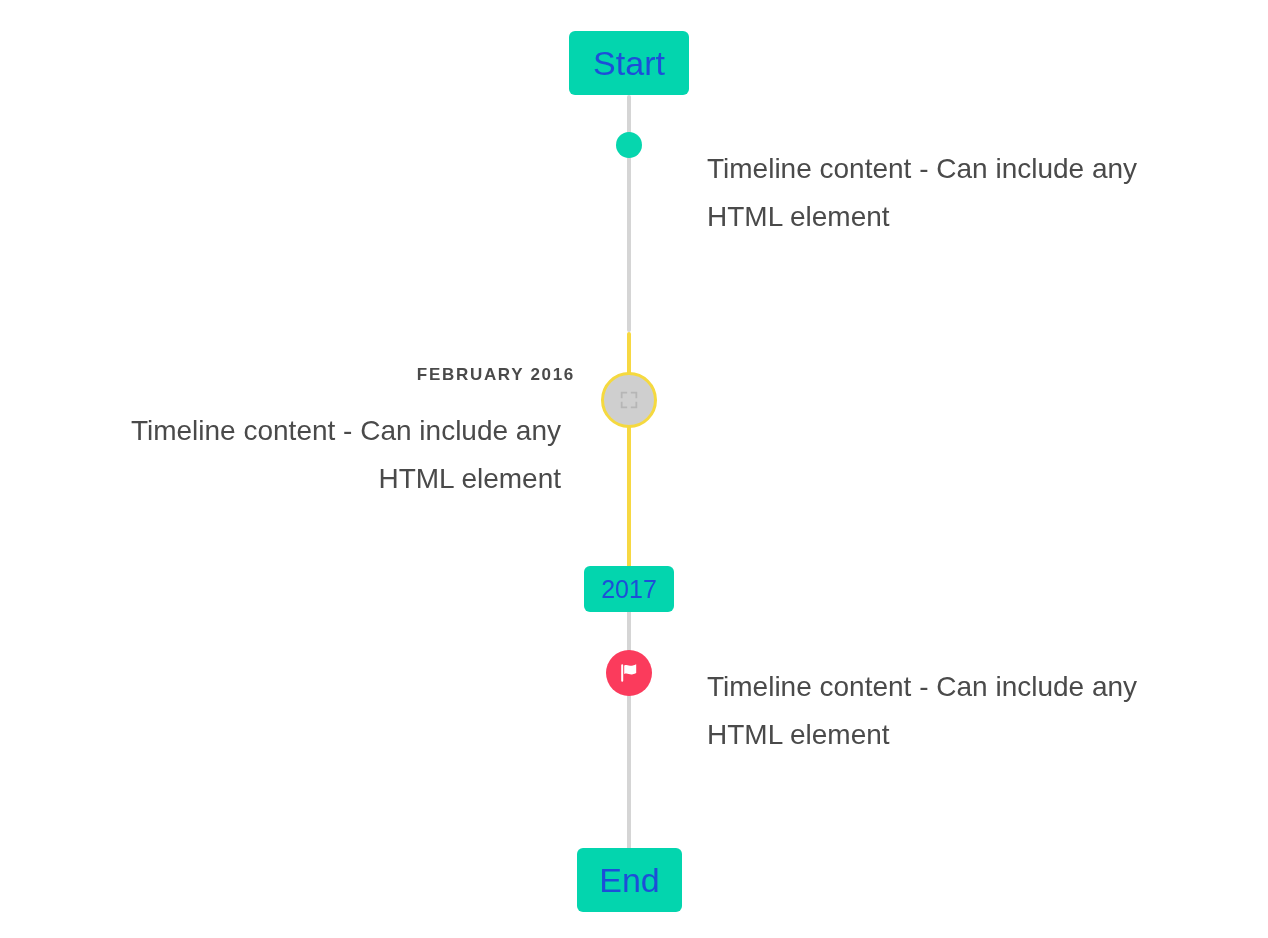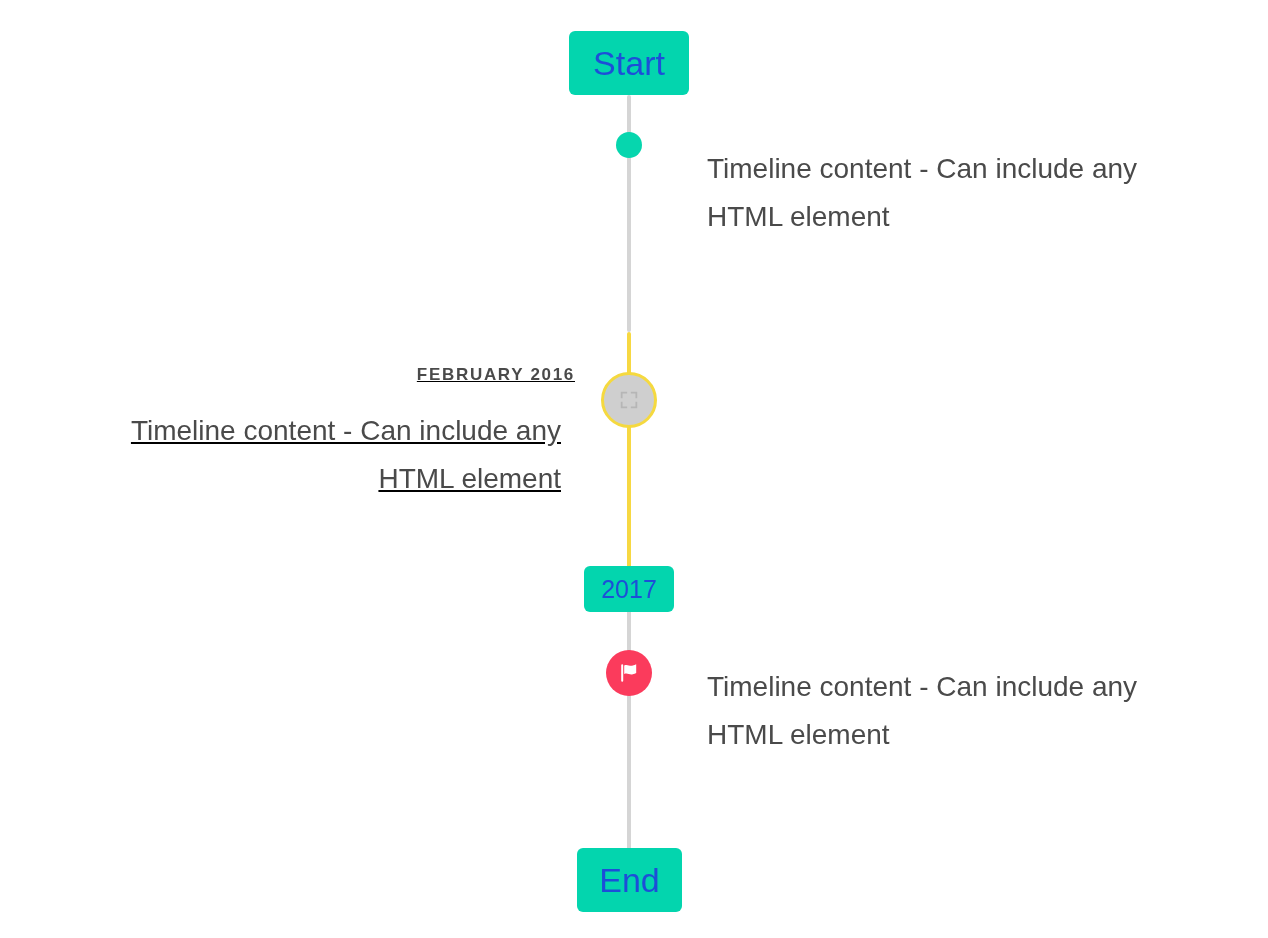--- a/index.html
+++ b/index.html
@@ -92,21 +92,21 @@
     opacity: 0.35;
   }
   .flag-glyph { width: 24px; height: 24px; }
 
   
   .event {
     position: absolute;
     width: 540px;
   }
   .event-right { left: 693px; }
-  .event-left  { left: 35px; text-align: right; text-decoration: underline; }
+  .event-left  { left: 35px; text-align: right; }
 
   .event-date {
     font-size: 17px;
     font-weight: bold;
     letter-spacing: 1.7px;
     color: #4a4a4a;
     margin: 0 0 22px 0;
     text-transform: uppercase;
   }
   .event-body {

